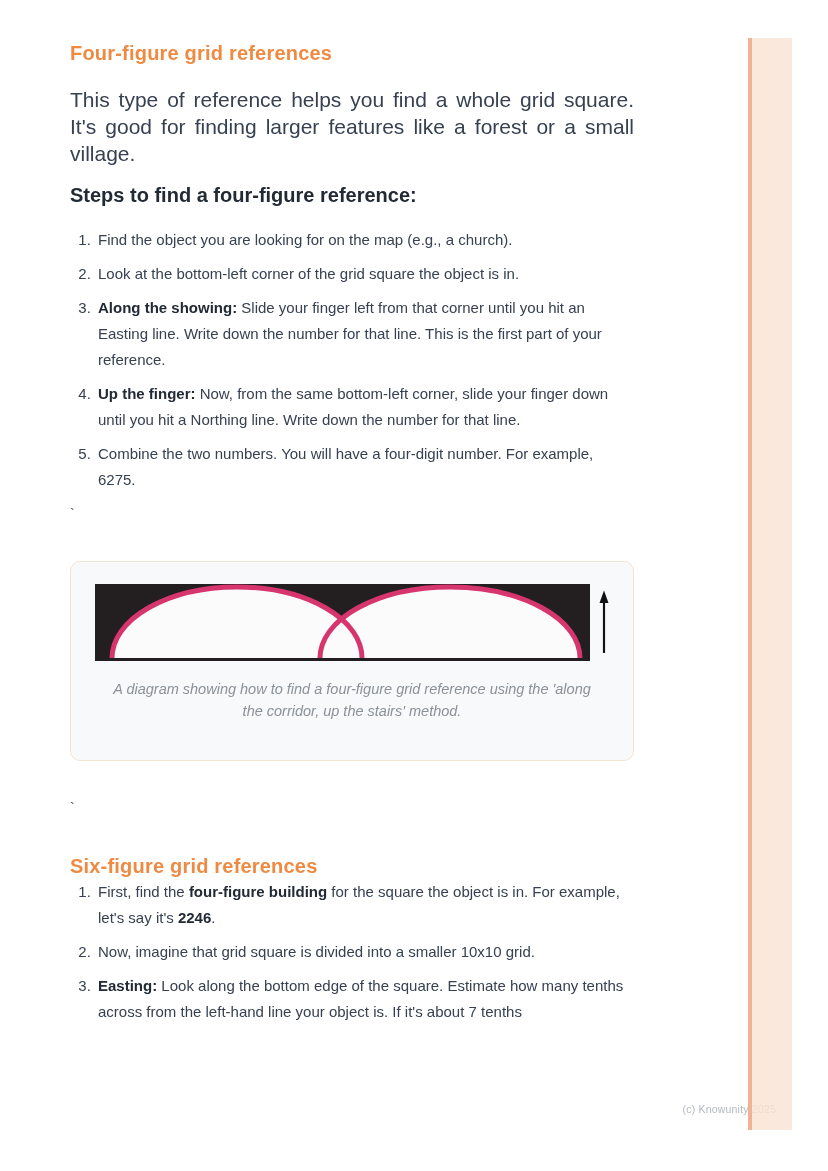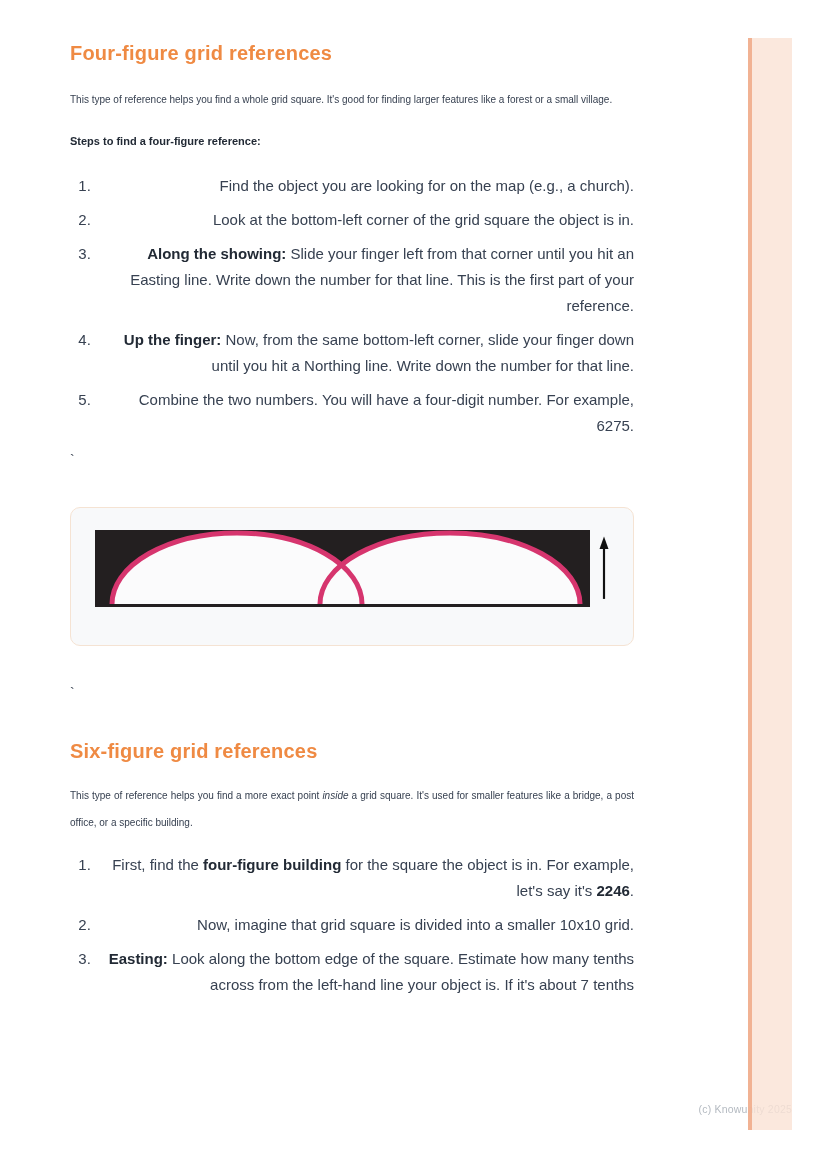--- a/index.html
+++ b/index.html
@@ -18,42 +18,41 @@
     padding-top: 36px;
   }
   h2.section-heading {
     font-size: 20px;
     line-height: 26px;
     font-weight: bold;
     color: #EF8A43;
     letter-spacing: 0.2px;
   }
   h2.first { margin-bottom: 20px; }
-  h2.second { margin-top: 32px; margin-bottom: 18px; }
+  h2.second { margin-top: 32px; }
   p.body {
-    font-size: 10px;
+    font-size: 21px;
     line-height: 27px;
     color: #374151;
     margin-bottom: 16px;
   }
   p.just { text-align: justify; }
   p.subhead {
-    font-size: 11px;
+    font-size: 20px;
     line-height: 24px;
     font-weight: bold;
     color: #222A35;
     margin-bottom: 20px;
   }
   ol.steps {
     margin: 0 0 0 0;
     padding-left: 25px;
     font-size: 15px;
     line-height: 26px;
     color: #374151;
-    text-align: right;
   }
   ol.steps li { margin-bottom: 8px; padding-left: 3px; }
   ol.steps strong, p strong { color: #222A35; }
   p.tick {
     font-size: 14px;
     line-height: 26px;
     color: #374151;
   }
   p.tick.t1 { margin-bottom: 34px; }
   p.tick.t2 { margin-top: 34px; margin-bottom: 0; }
@@ -85,21 +84,21 @@
     position: absolute;
     left: 748px; top: 38px;
     width: 44px; height: 1092px;
     background: rgba(250, 227, 213, 0.82);
     border-left: 4px solid rgba(238, 168, 134, 0.85);
     z-index: 2;
   }
   .footer-credit {
     position: absolute;
     top: 1102px;
-    right: 36px;
+    right: 52px;
     font-size: 10.5px;
     line-height: 14px;
     color: #B4BAC1;
     letter-spacing: 0.2px;
     z-index: 1;
   }
 </style>
 </head>
 <body>
 
@@ -134,27 +133,27 @@
           <path d="M 17 74 A 125 71 0 0 1 267 74" fill="none" stroke="#D6356E" stroke-width="5"></path>
           <path d="M 225 74 A 130 71 0 0 1 485 74" fill="none" stroke="#D6356E" stroke-width="5"></path>
           <rect x="0" y="74.5" width="495" height="2.5" fill="#231F20"></rect>
         </svg>
       </div>
       <svg class="up-arrow" viewBox="0 0 12 77" xmlns="http://www.w3.org/2000/svg">
         <line x1="6" y1="13" x2="6" y2="75" stroke="#111111" stroke-width="2.6"></line>
         <polygon points="6,0 0.6,15 11.4,15" fill="#111111"></polygon>
       </svg>
     </div>
+    <figcaption class="fig-caption">A diagram showing how to find a four-figure grid reference using the 'along the corridor, up the stairs' method.</figcaption>
   </figure>
 
   <p class="tick t2">`</p>
 
   <h2 class="section-heading second">Six-figure grid references</h2>
 
-  <p class="body just">This type of reference helps you find a more exact point <em>inside</em> a grid square. It's used for smaller features like a bridge, a post office, or a specific building.</p>
 
 
   <ol class="steps">
       <li>First, find the <strong>four-figure building</strong> for the square the object is in. For example, let's say it's <strong>2246</strong>.</li>
       <li>Now, imagine that grid square is divided into a smaller 10x10 grid.</li>
       <li><strong>Easting:</strong> Look along the bottom edge of the square. Estimate how many tenths across from the left-hand line your object is. If it's about 7 tenths</li>
     </ol>
 
 </main>
 

